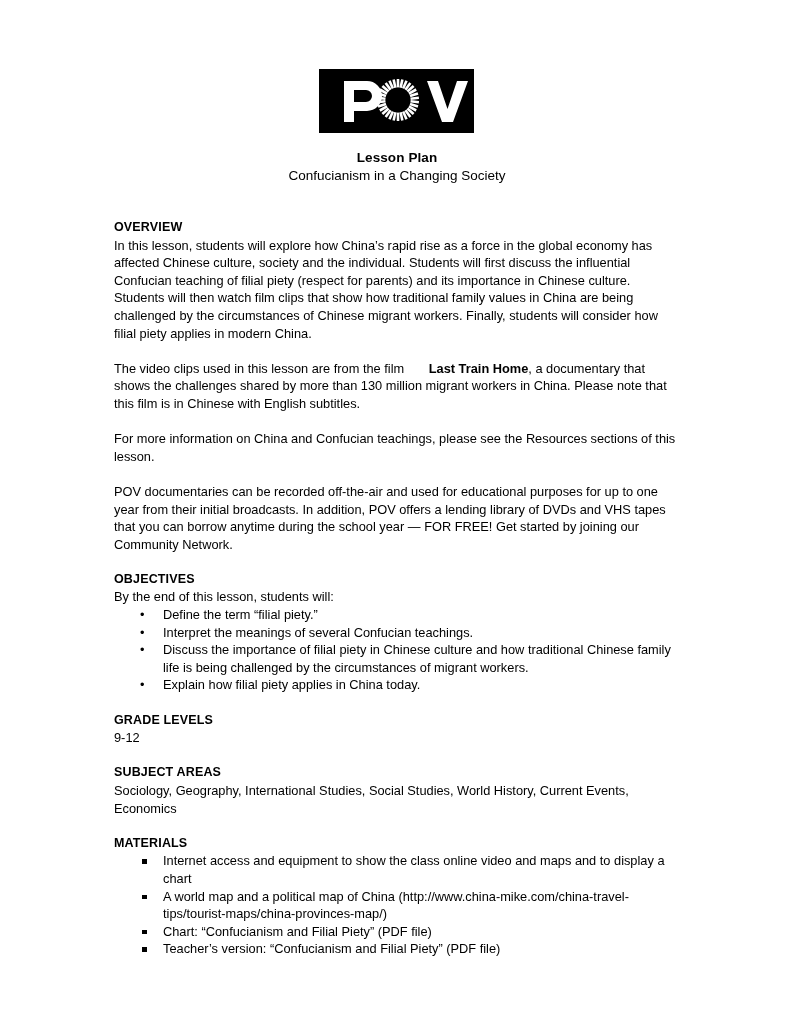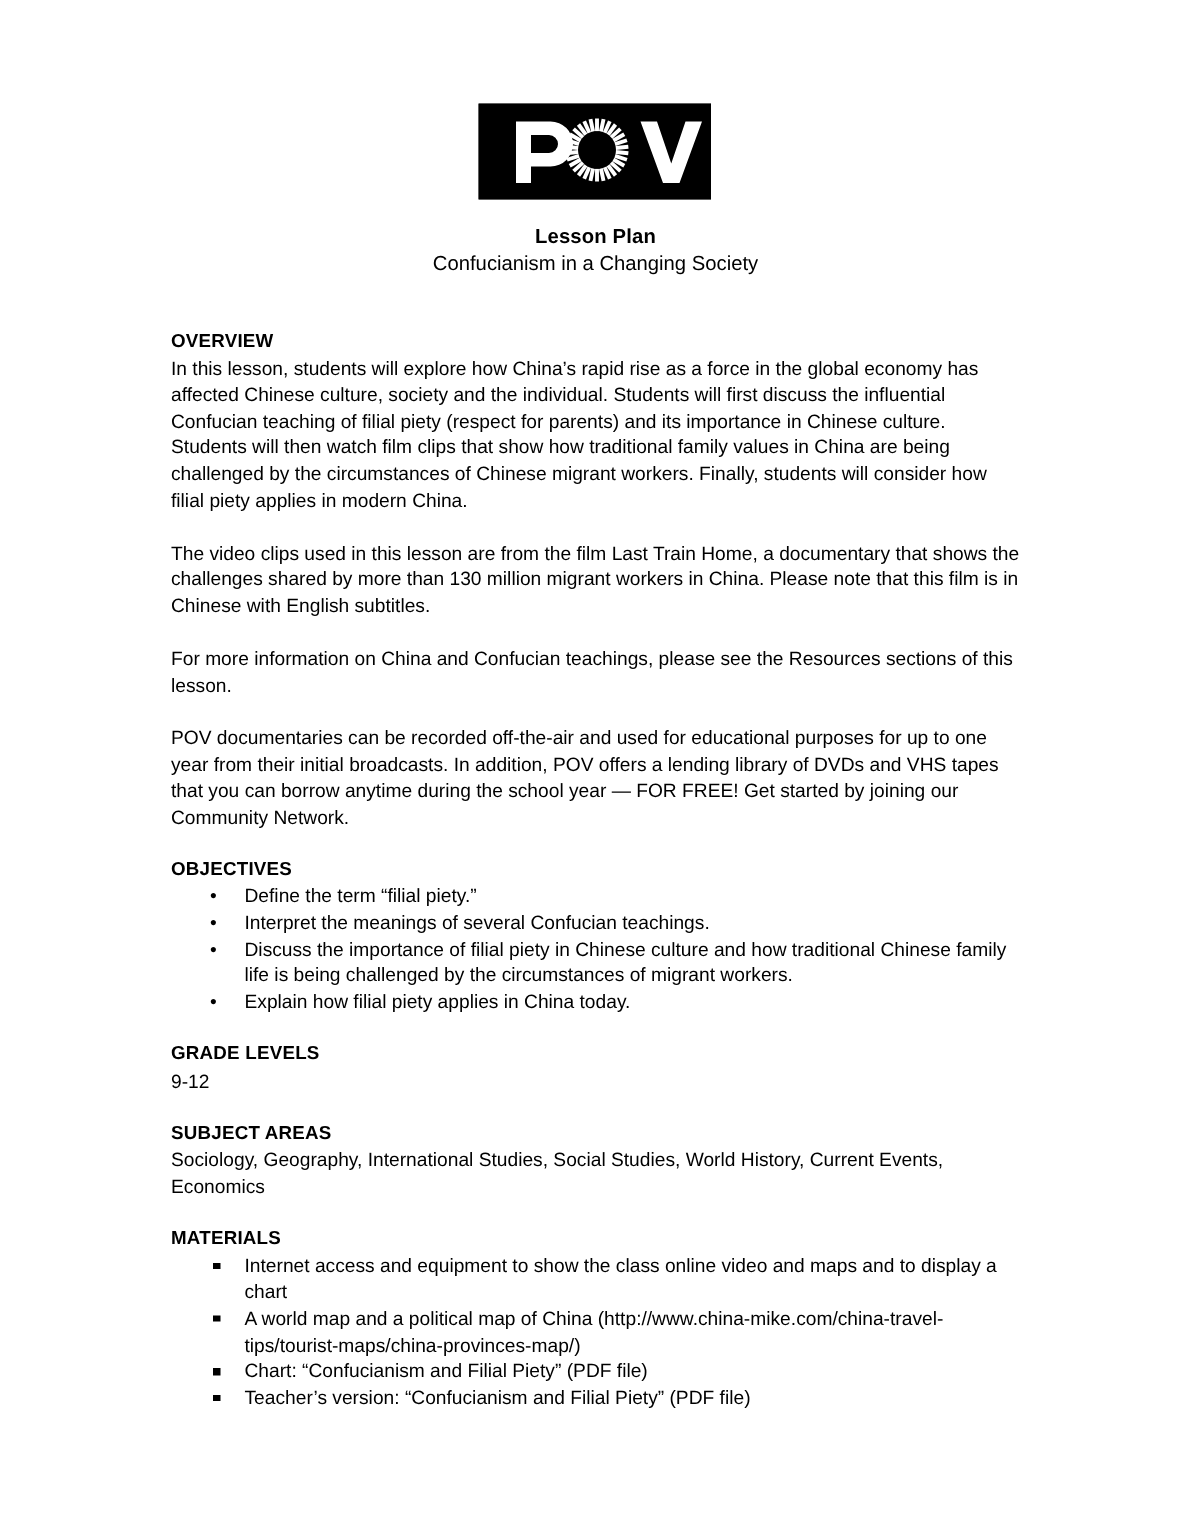--- a/index.html
+++ b/index.html
@@ -70,21 +70,21 @@
   }
   p.body {
     margin: 0;
     font-size: 12.8px;
     line-height: 17.6px;
     text-align: left;
   }
   .gap {
     height: 17.6px;
   }
-  b.inline-bold { font-weight: normal; }
+  b.inline-bold { font-weight: bold; margin-left: 21px; }
   .ul { }
 
   
   ul.bullets {
     margin: 0;
     padding: 0;
     list-style: none;
   }
   ul.bullets > li {
     position: relative;
@@ -172,20 +172,21 @@
     <div class="gap"></div>
     <p class="body"><span>The video clips used in this lesson are from the film </span><b class="inline-bold">Last Train Home</b><span>, a documentary that shows the challenges shared by more than 130 million migrant workers in China. Please note that this film is in Chinese with English subtitles.</span></p>
     <div class="gap"></div>
     <p class="body"><span>For more information on China and Confucian teachings, please see the </span><span class="ul">Resources</span><span> sections of this lesson.</span></p>
     <div class="gap"></div>
     <p class="body"><span>POV documentaries can be recorded off-the-air and used for educational purposes for up to one year from their initial broadcasts. In addition, POV offers a lending library of DVDs and VHS tapes that you can borrow anytime during the school year — FOR FREE! Get started by joining our </span><span class="ul">Community Network</span><span>.</span></p>
 
     <div class="gap"></div>
 
     <div class="section-head">OBJECTIVES</div>
+    <p class="body">By the end of this lesson, students will:</p>
     <ul class="bullets round">
       <li>Define the term “filial piety.”</li>
       <li>Interpret the meanings of several Confucian teachings.</li>
       <li>Discuss the importance of filial piety in Chinese culture and how traditional Chinese family life is being challenged by the circumstances of migrant workers.</li>
       <li>Explain how filial piety applies in China today.</li>
     </ul>
 
     <div class="gap"></div>
 
     <div class="section-head">GRADE LEVELS</div>

